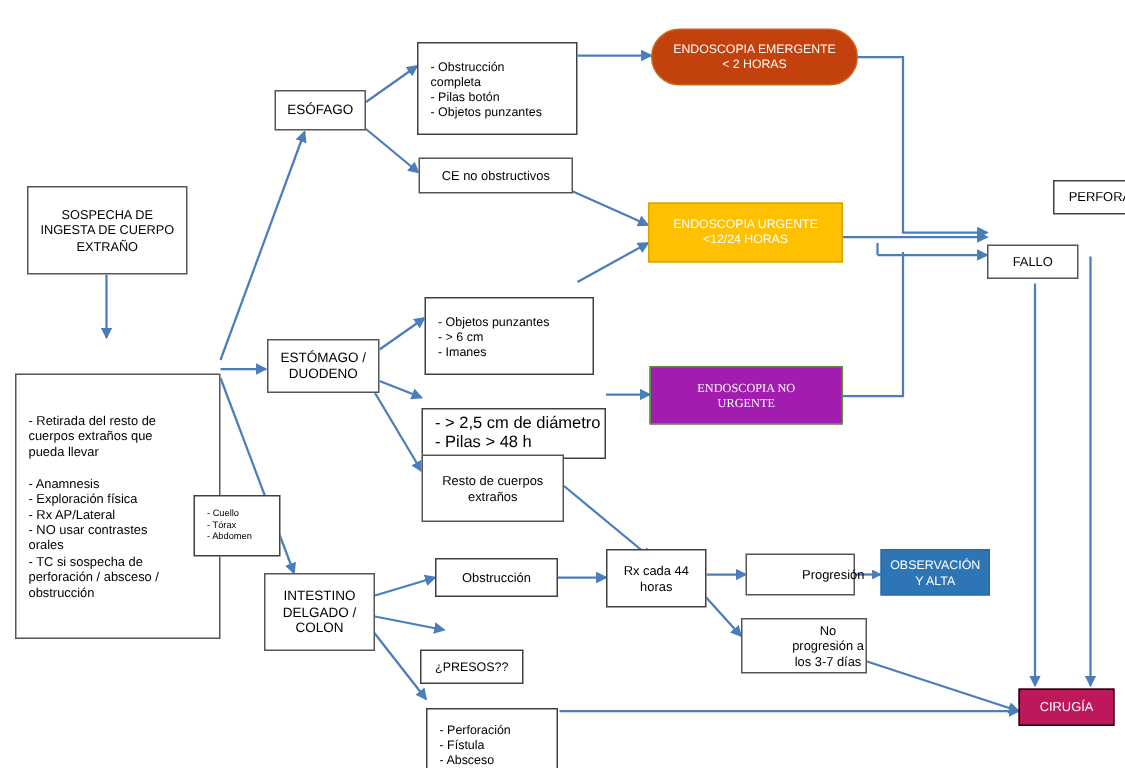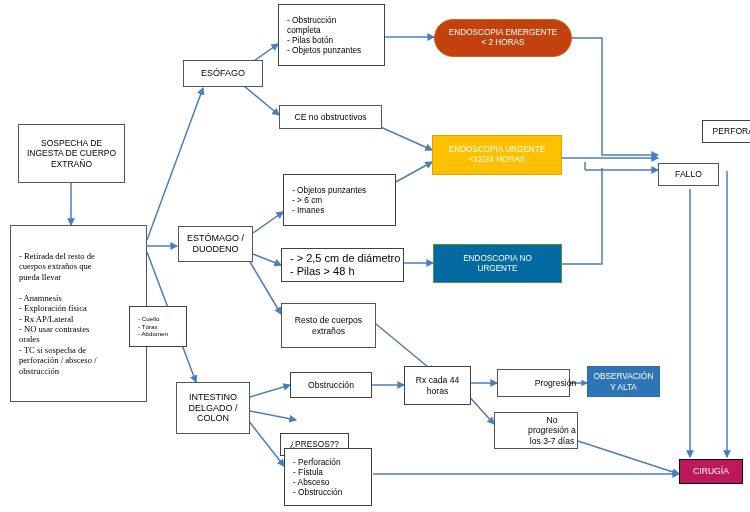--- a/index.html
+++ b/index.html
@@ -35,25 +35,26 @@
     color: #000000;
     background: #ffffff;
     border: 1px solid #404040;
     white-space: pre-line;
   }
   .node.thick { border: 1.5px solid #555555; }
   .node.listbox {
     justify-content: flex-start;
     text-align: left;
     padding-left: 8px;
+    margin-top: 24px;
   }
   .node.colored { border: 1px solid #b8741b; color: #ffffff; }
   .n-orange { background: #c2410c; border-color: #c96520 !important; color: #ffffff; border-radius: 19px; }
   .n-yellow { background: #FFC000; border-color: #d9a300 !important; color: #ffffff; }
-  .n-green  { background: #0369a1; border-color: #5b9136 !important; color: #ffffff; }
+  .n-green  { background: #a21caf; border-color: #5b9136 !important; color: #ffffff; font-family: Liberation Serif, serif; }
   .n-blue   { background: #2E75B6; border-color: #2a6aa5 !important; color: #ffffff; }
   .n-black  { background: #be185d; border-color: #000000 !important; color: #ffffff; }
 </style>
 </head>
 <body>
 
 <div id="canvas">
 
   <svg class="edges" viewBox="0 0 750 512" xmlns="http://www.w3.org/2000/svg">
     <defs>
@@ -127,38 +128,38 @@
       <path d="M 727 171 L 727 457" marker-end="url(#ah)"></path>
 
       <path d="M 690 189 L 690 457" marker-end="url(#ah)"></path>
     </g>
   </svg>
 
   <div class="node thick" style="left:18px; top:124px; width:107px; height:59px; font-size:8.5px;">SOSPECHA DE
 INGESTA DE CUERPO
 EXTRAÑO</div>
 
-  <div class="node thick listbox" style="left:10px; top:225px; width:137px; height:177px; font-size:8.6px; align-items:center;font-family:Liberation Serif, serif;">-  Retirada del resto de
+  <div class="node thick listbox" style="left:10px; top:225px; width:137px; height:177px; font-size:8.6px; align-items:center;">-  Retirada del resto de
    cuerpos extraños que
    pueda llevar
 
 -  Anamnesis
 -  Exploración física
 -  Rx AP/Lateral
 -  NO usar contrastes
    orales
 -  TC si sospecha de
    perforación / absceso /
    obstrucción</div>
 
   <div class="node listbox" style="left:129px; top:306px; width:58px; height:41px; font-size:6.2px;">-  Cuello
 -  Tórax
 -  Abdomen</div>
 
-  <div class="node thick" style="left:183px; top:60px; width:80px; height:27px; font-size:9px;">ESÓFAGO</div>
+  <div class="node thick" style="left:183px; top:60px; width:61px; height:27px; font-size:9px;">ESÓFAGO</div>
 
   <div class="node listbox" style="left:278px; top:4px; width:107px; height:62px; font-size:8.3px;">-  Obstrucción
    completa
 -  Pilas botón
 -  Objetos punzantes</div>
 
   <div class="node thick" style="left:279px; top:105px; width:103px; height:24px; font-size:8.6px;">CE no obstructivos</div>
 
   <div class="node thick" style="left:178px; top:226px; width:75px; height:36px; font-size:9px;">ESTÓMAGO /
 DUODENO</div>

